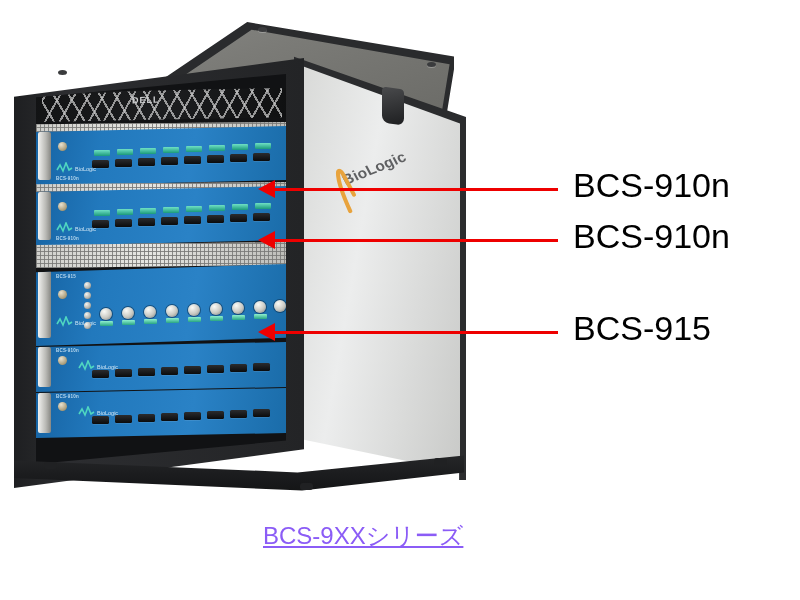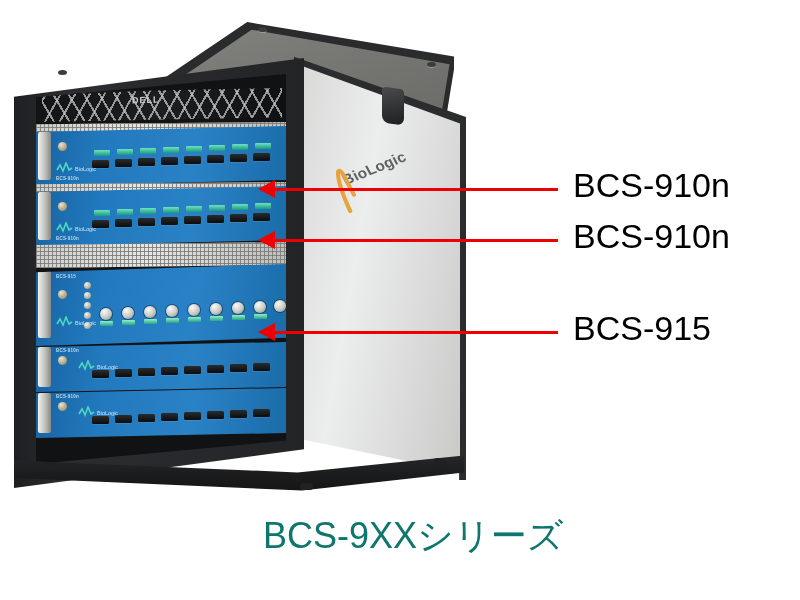--- a/index.html
+++ b/index.html
@@ -155,22 +155,22 @@
   .ann-head{
     position:absolute;width:0;height:0;
     border-top:9px solid transparent;border-bottom:9px solid transparent;
     border-right:17px solid #ee0000;
   }
   .ann-label{
     position:absolute;color:#000;font-size:34px;line-height:34px;
     white-space:nowrap;font-family:"Liberation Sans","DejaVu Sans",sans-serif;
   }
   .caption{
-    position:absolute;color:#0f766e;font-size:36px;line-height:36px;
-    white-space:nowrap;font-family:"Liberation Sans","DejaVu Sans",sans-serif;
+    position:absolute;color:#8b5cf6;font-size:24px;line-height:36px;
+    white-space:nowrap;font-family:"Liberation Sans","DejaVu Sans",sans-serif;text-decoration:underline;
   }
 </style>
 </head>
 <body>
 
 <div id="stage">
 
   <div class="photo">
 
     <div class="top-panel"></div>

